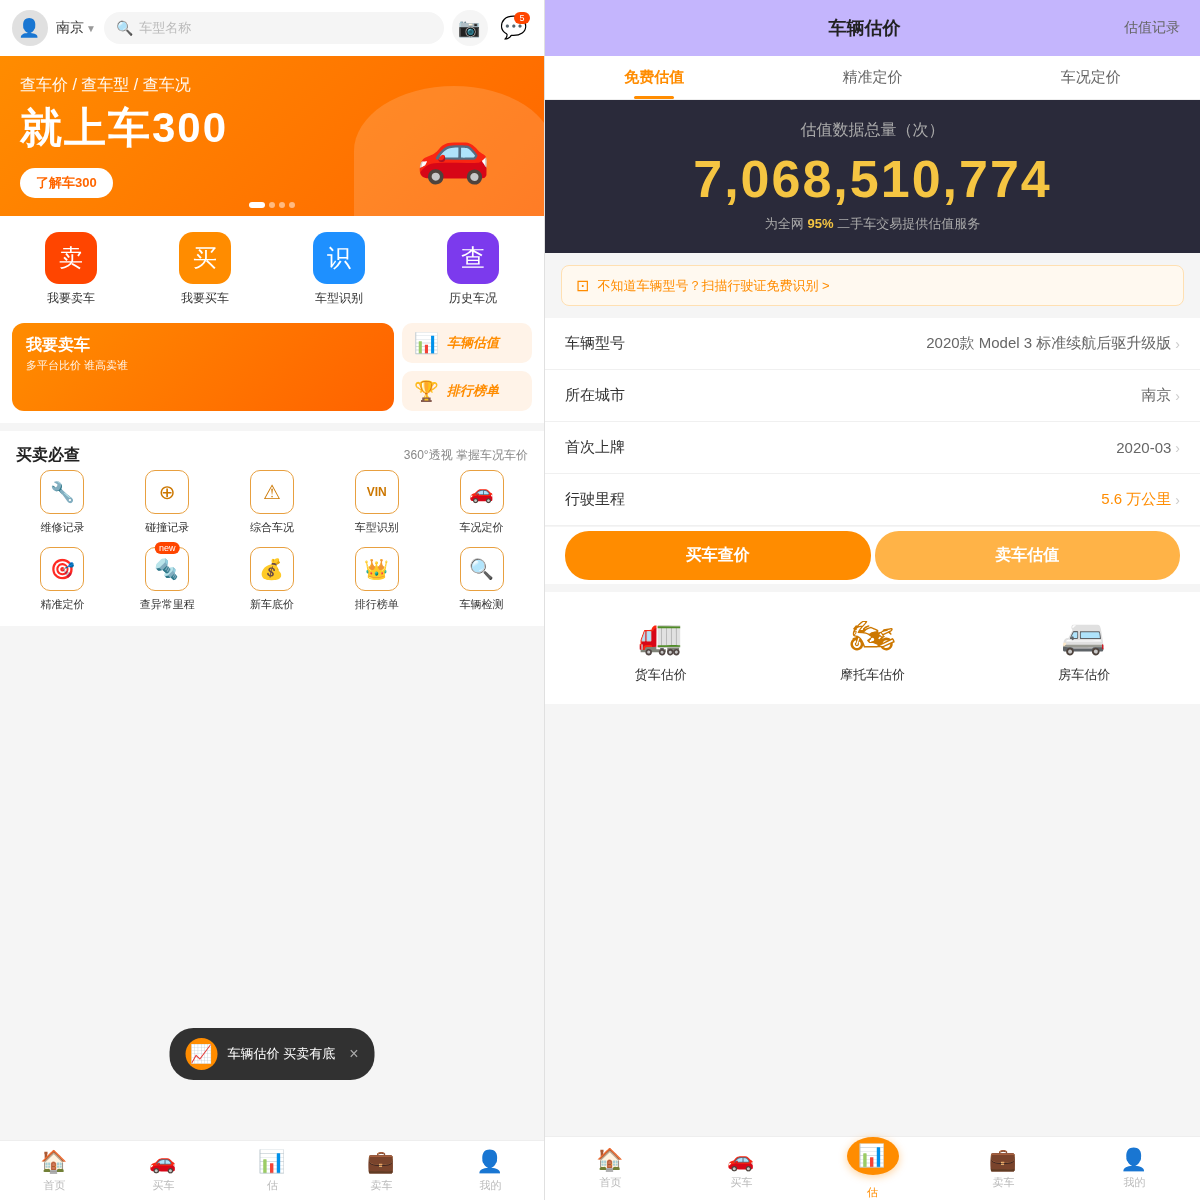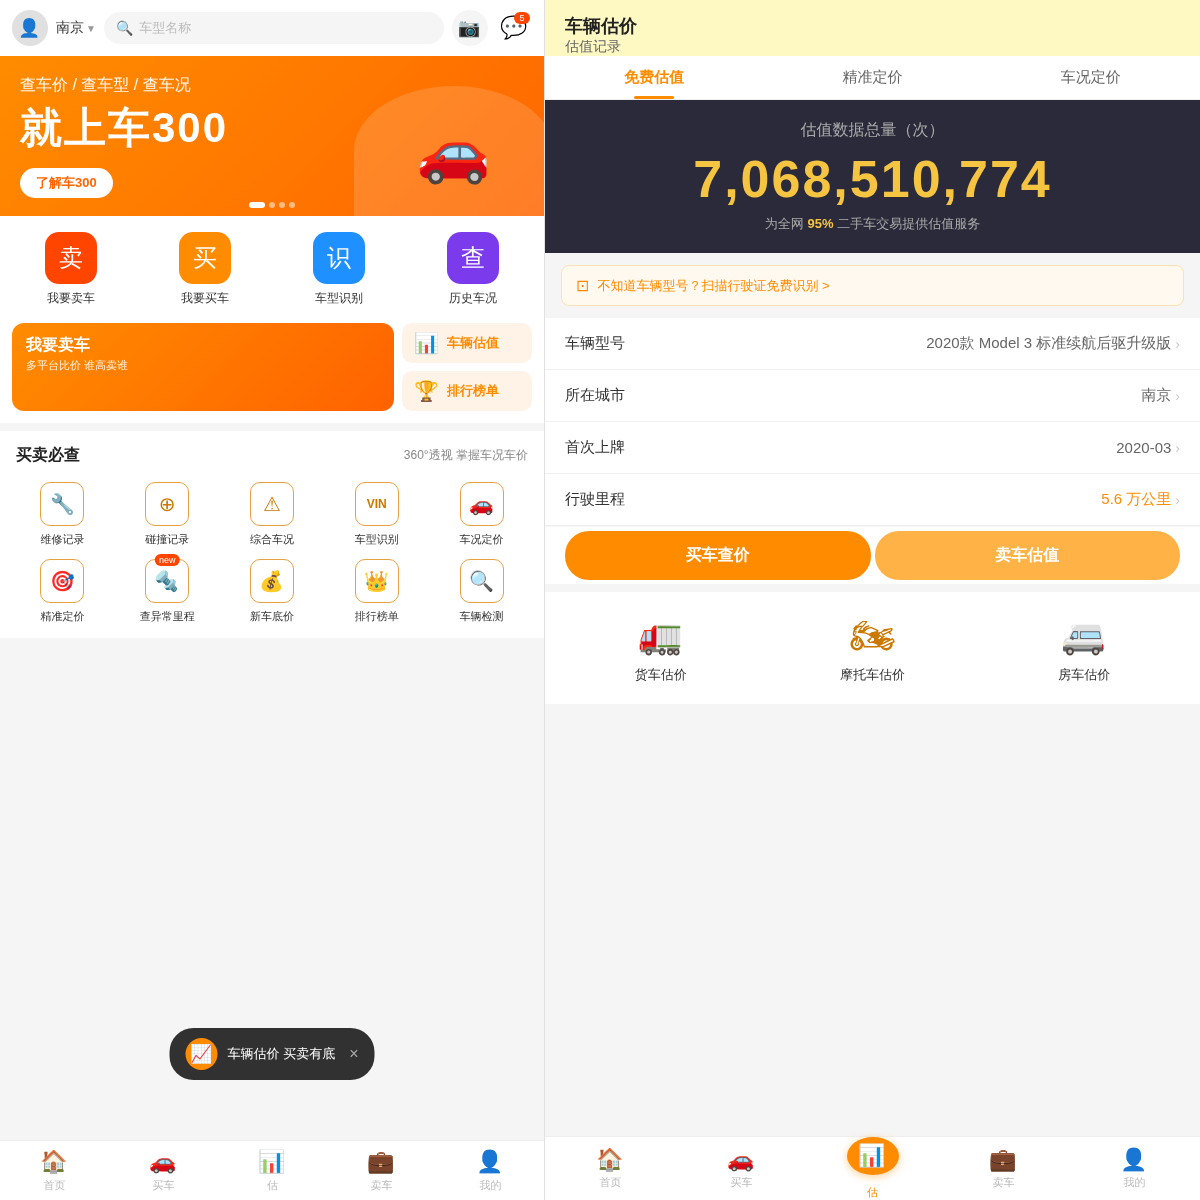--- a/index.html
+++ b/index.html
@@ -155,31 +155,31 @@
       display: flex; flex-direction: column; gap: 8px;
     }
     .promo-small-item {
       background: #fff3e8;
       border-radius: 10px;
       padding: 8px 12px;
       display: flex; align-items: center; gap: 8px;
       width: 130px;
     }
     .promo-small-icon { font-size: 20px; color: #ff8c00; }
-    .promo-small-label { font-size: 13px; color: #ff8c00; font-weight: 600; }
+    .promo-small-label { font-size: 13px; color: #ff8c00; font-weight: 600; font-style: italic; }
 
     
     .section {
       background: #fff;
       margin-top: 8px;
       padding: 14px 16px;
     }
     .section-header {
       display: flex; justify-content: space-between; align-items: center;
-      margin-bottom: 16px;
+      margin-bottom: 4px;
     }
     .section-title { font-size: 16px; font-weight: 700; color: #222; }
     .section-subtitle { font-size: 12px; color: #888; }
 
     
     .service-grid {
       display: grid;
       grid-template-columns: repeat(5, 1fr);
       gap: 12px;
     }
@@ -285,27 +285,26 @@
     .right-panel {
       width: 655px;
       height: 1200px;
       background: #f5f5f5;
       overflow: hidden;
       flex-shrink: 0;
     }
 
     
     .right-top-bar {
-      background: #fef9c3;
+      background: #c4b5fd;
       display: flex;
-      align-items: flex-start;
+      align-items: center;
       justify-content: space-between;
       padding: 14px 20px;
       height: 56px;
-      flex-direction: column;
     }
     .right-title { font-size: 18px; font-weight: 700; color: #222; }
     .right-link { font-size: 14px; color: #666; }
 
     
     .tabs {
       background: #fff;
       display: flex;
       border-bottom: 1px solid #eee;
     }

